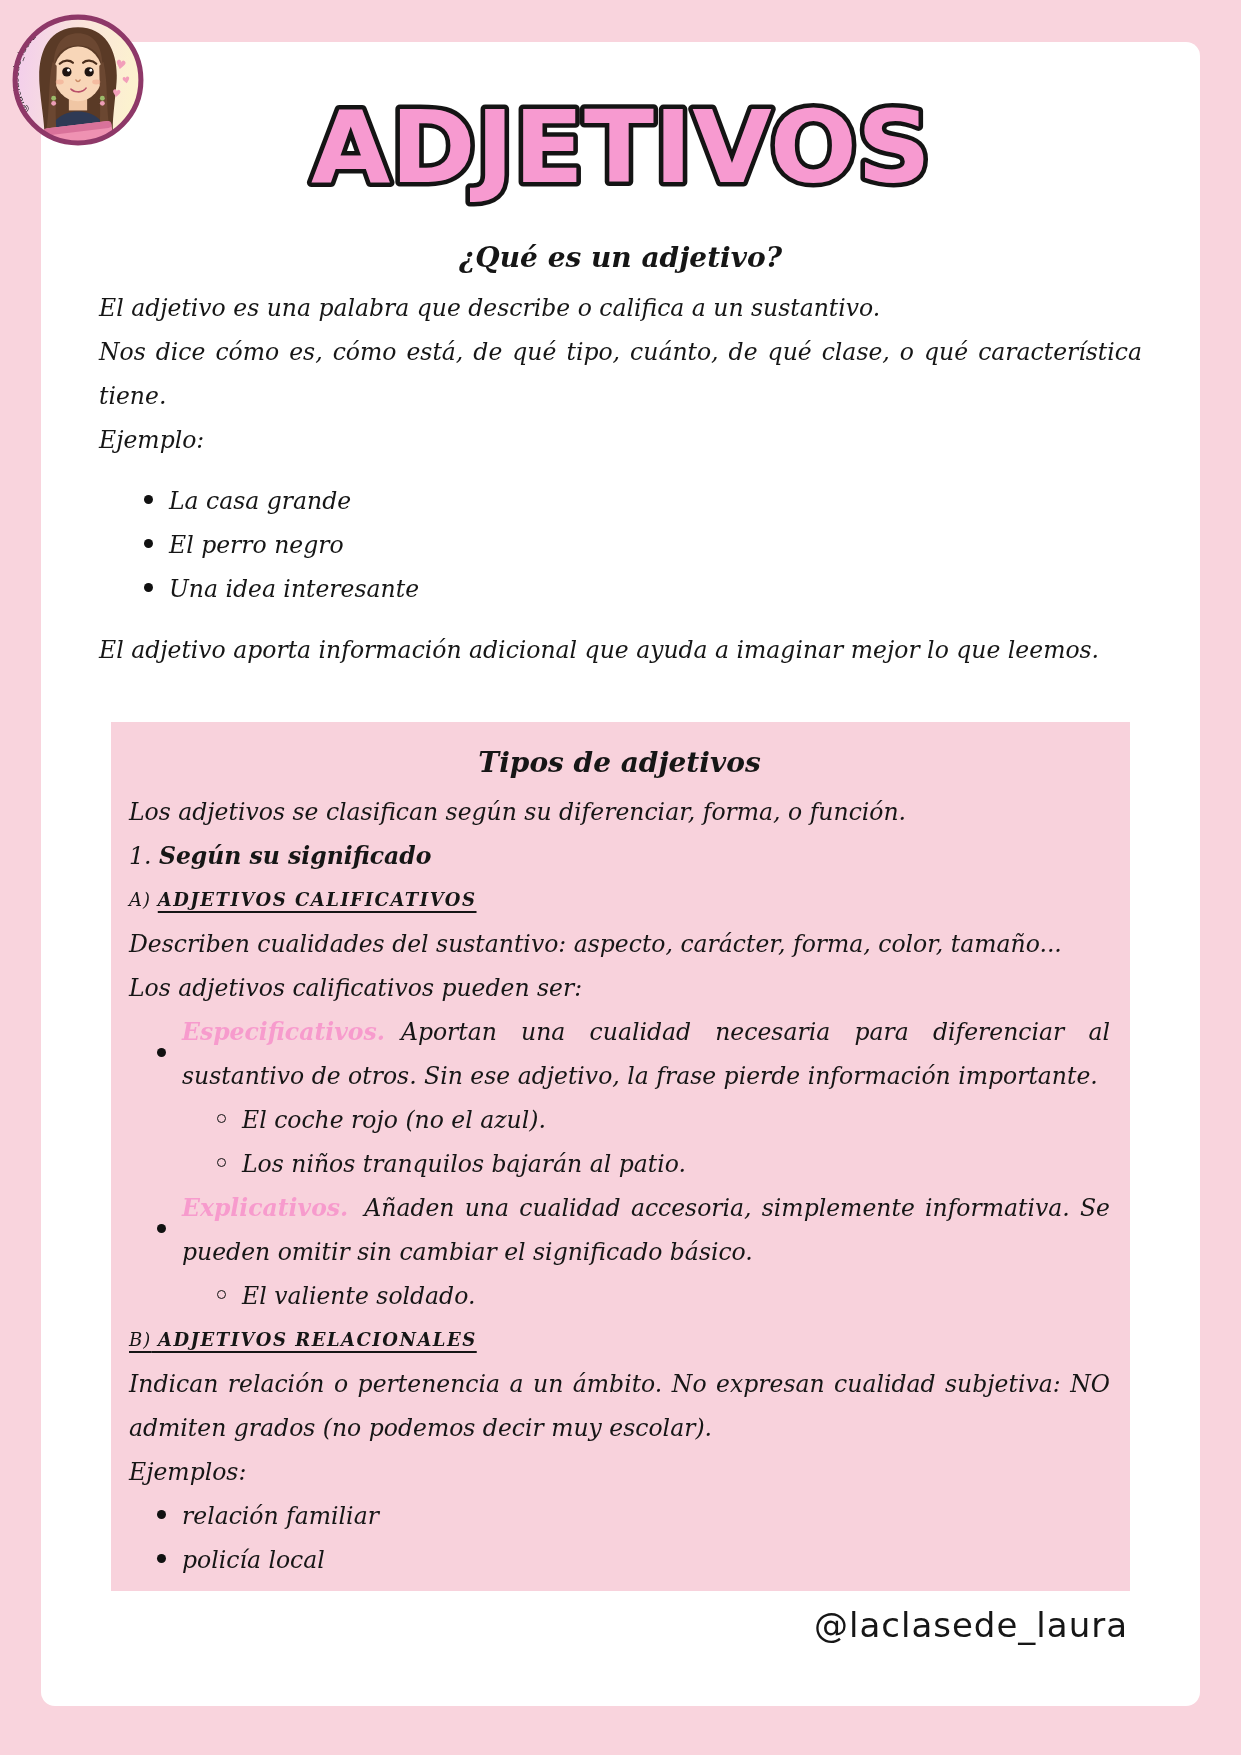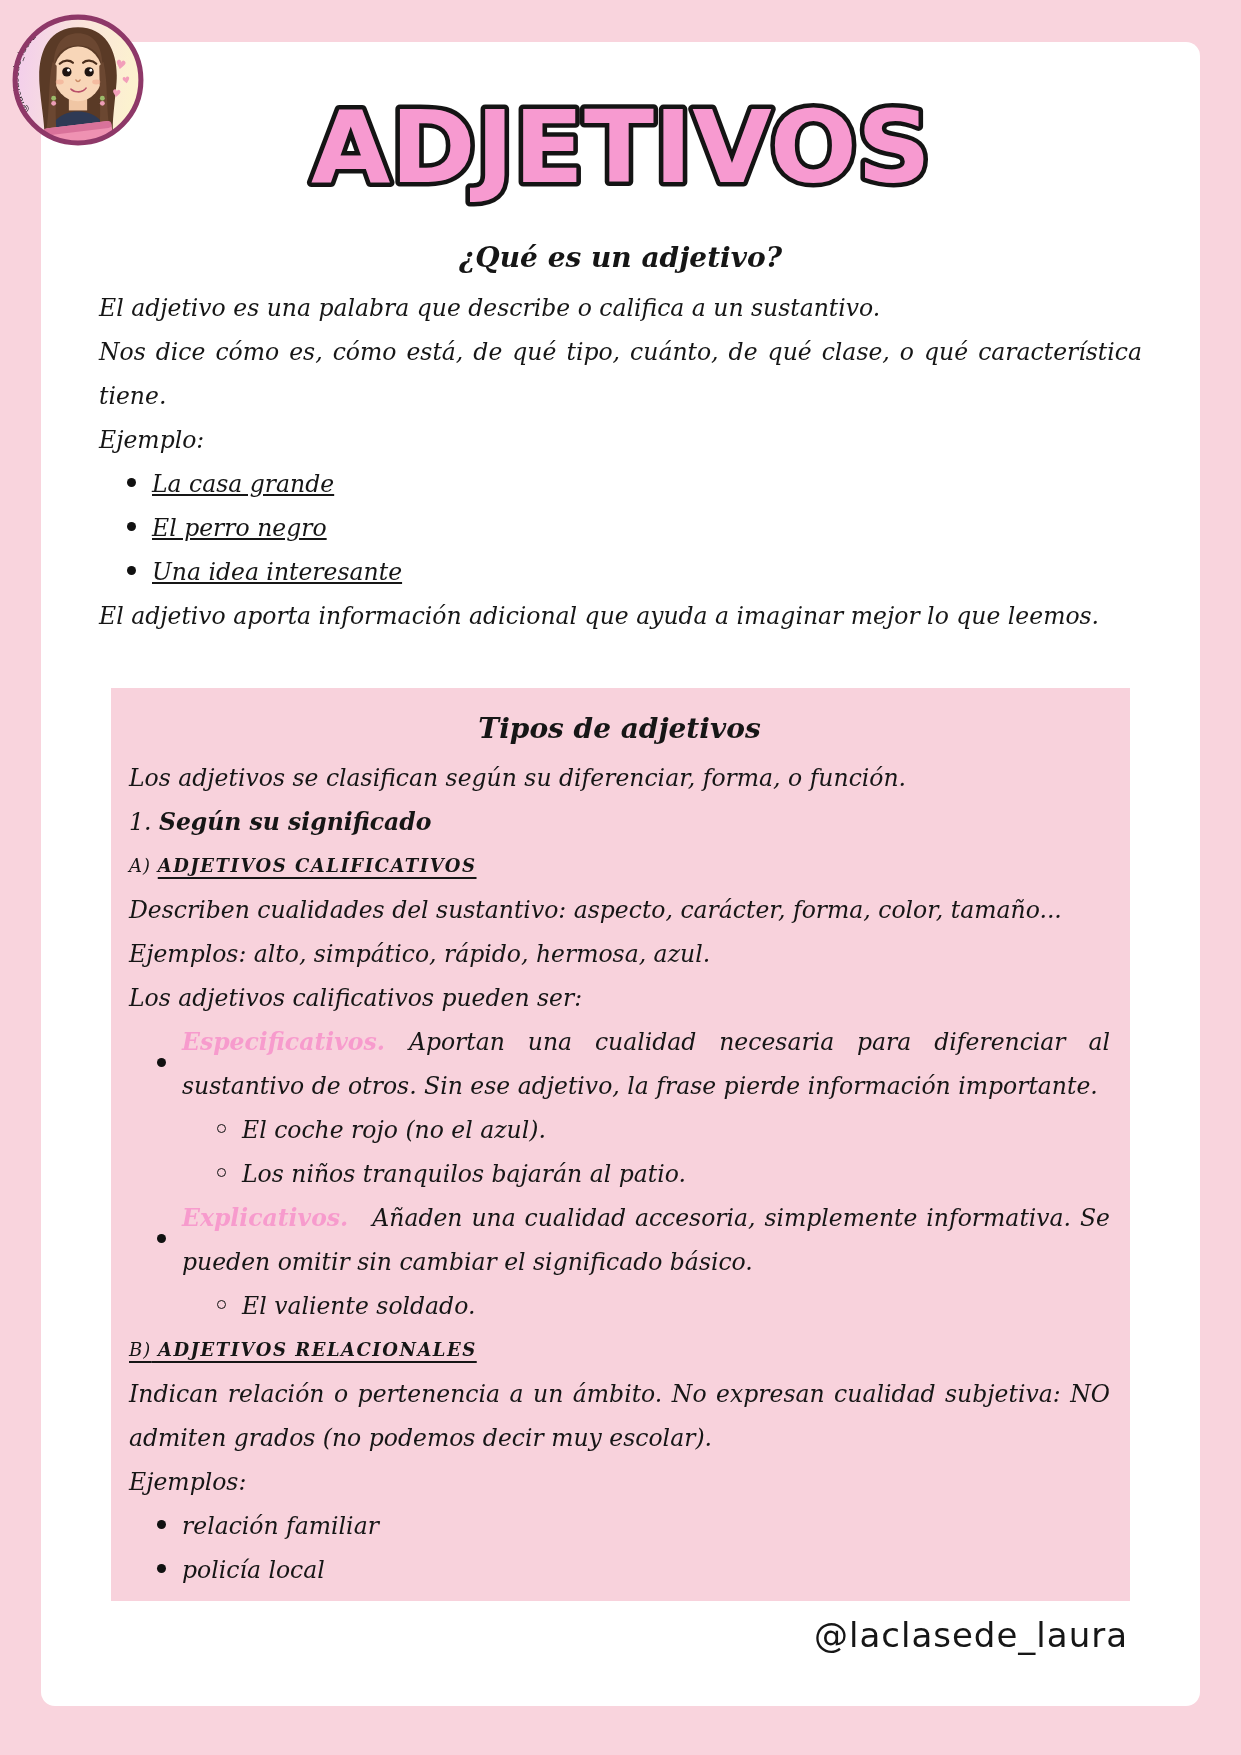--- a/index.html
+++ b/index.html
@@ -23,32 +23,32 @@
     fill:var(--title-pink);
     stroke:#141414;stroke-width:9px;stroke-linejoin:round;
     paint-order:stroke;
     font-family:"DejaVu Sans",sans-serif;font-weight:bold;
   }
   .content{padding:0 58px;}
   .hand{font-family:"DejaVu Serif",serif;font-style:italic;font-size:23.5px;line-height:44px;}
   .hand-b{font-family:"DejaVu Serif",serif;font-style:italic;font-weight:700;}
   .just{text-align:justify;}
   .intro-heading{text-align:center;font-size:28px;line-height:40px;margin:20px 0 8px 0;}
-  .blist{margin:0;text-decoration:underline;}
+  .blist{margin:17px;}
   .brow{display:flex;align-items:baseline;}
   .brow .dot{flex:0 0 auto;width:9px;height:9px;border-radius:50%;background:#111;margin:0 16px 3px 28px;align-self:center;}
   .brow .ring{flex:0 0 auto;width:9px;height:9px;border-radius:50%;border:1.6px solid #111;margin:0 16px 3px 88px;align-self:center;}
   .btext{flex:1 1 auto;}
   .typesbox{
     background:var(--box-pink);
     margin:50px 12px 0 12px;
     padding:18px 20px 9px 18px;
   }
   .box-heading{text-align:center;font-size:28px;line-height:46px;margin-bottom:4px;}
-  .pink{color:var(--accent-pink);margin-right:24px;font-style:italic;}
+  .pink{color:var(--accent-pink);margin-right:16px;font-style:italic;}
   .u{text-decoration:underline;text-decoration-thickness:2px;text-underline-offset:5px;}
   .subhead{font-size:18px;letter-spacing:1px;}
   .subhead .caps{letter-spacing:1.5px;}
   .signature{
     text-align:right;
     font-family:"DejaVu Sans",sans-serif;
     font-size:34px;letter-spacing:1px;
     margin:14px 14px 0 0;
   }
 </style>
@@ -88,21 +88,20 @@
 
     <div class="typesbox">
       <div class="box-heading hand-b">Tipos de adjetivos</div>
       <p class="hand">Los adjetivos se clasifican según su diferenciar, forma, o función.</p>
 
       <p class="hand"><span>1.</span> <span class="hand-b">Según su significado</span></p>
 
       <p class="hand subhead"><span>A)</span> <span class="u hand-b caps">ADJETIVOS CALIFICATIVOS</span></p>
 
       <p class="hand just">Describen cualidades del sustantivo: aspecto, carácter, forma, color, tamaño...</p>
-      <p class="hand">Ejemplos: alto, simpático, rápido, hermosa, azul.</p>
       <p class="hand">Los adjetivos calificativos pueden ser:</p>
 
       <div class="brow">
         <span class="dot"></span>
         <div class="hand just btext">
           <span class="pink hand-b">Especificativos.</span><span>Aportan una cualidad necesaria para diferenciar al sustantivo de otros. Sin ese adjetivo, la frase pierde información importante.</span>
         </div>
       </div>
       <div class="brow">
         <span class="ring"></span>

